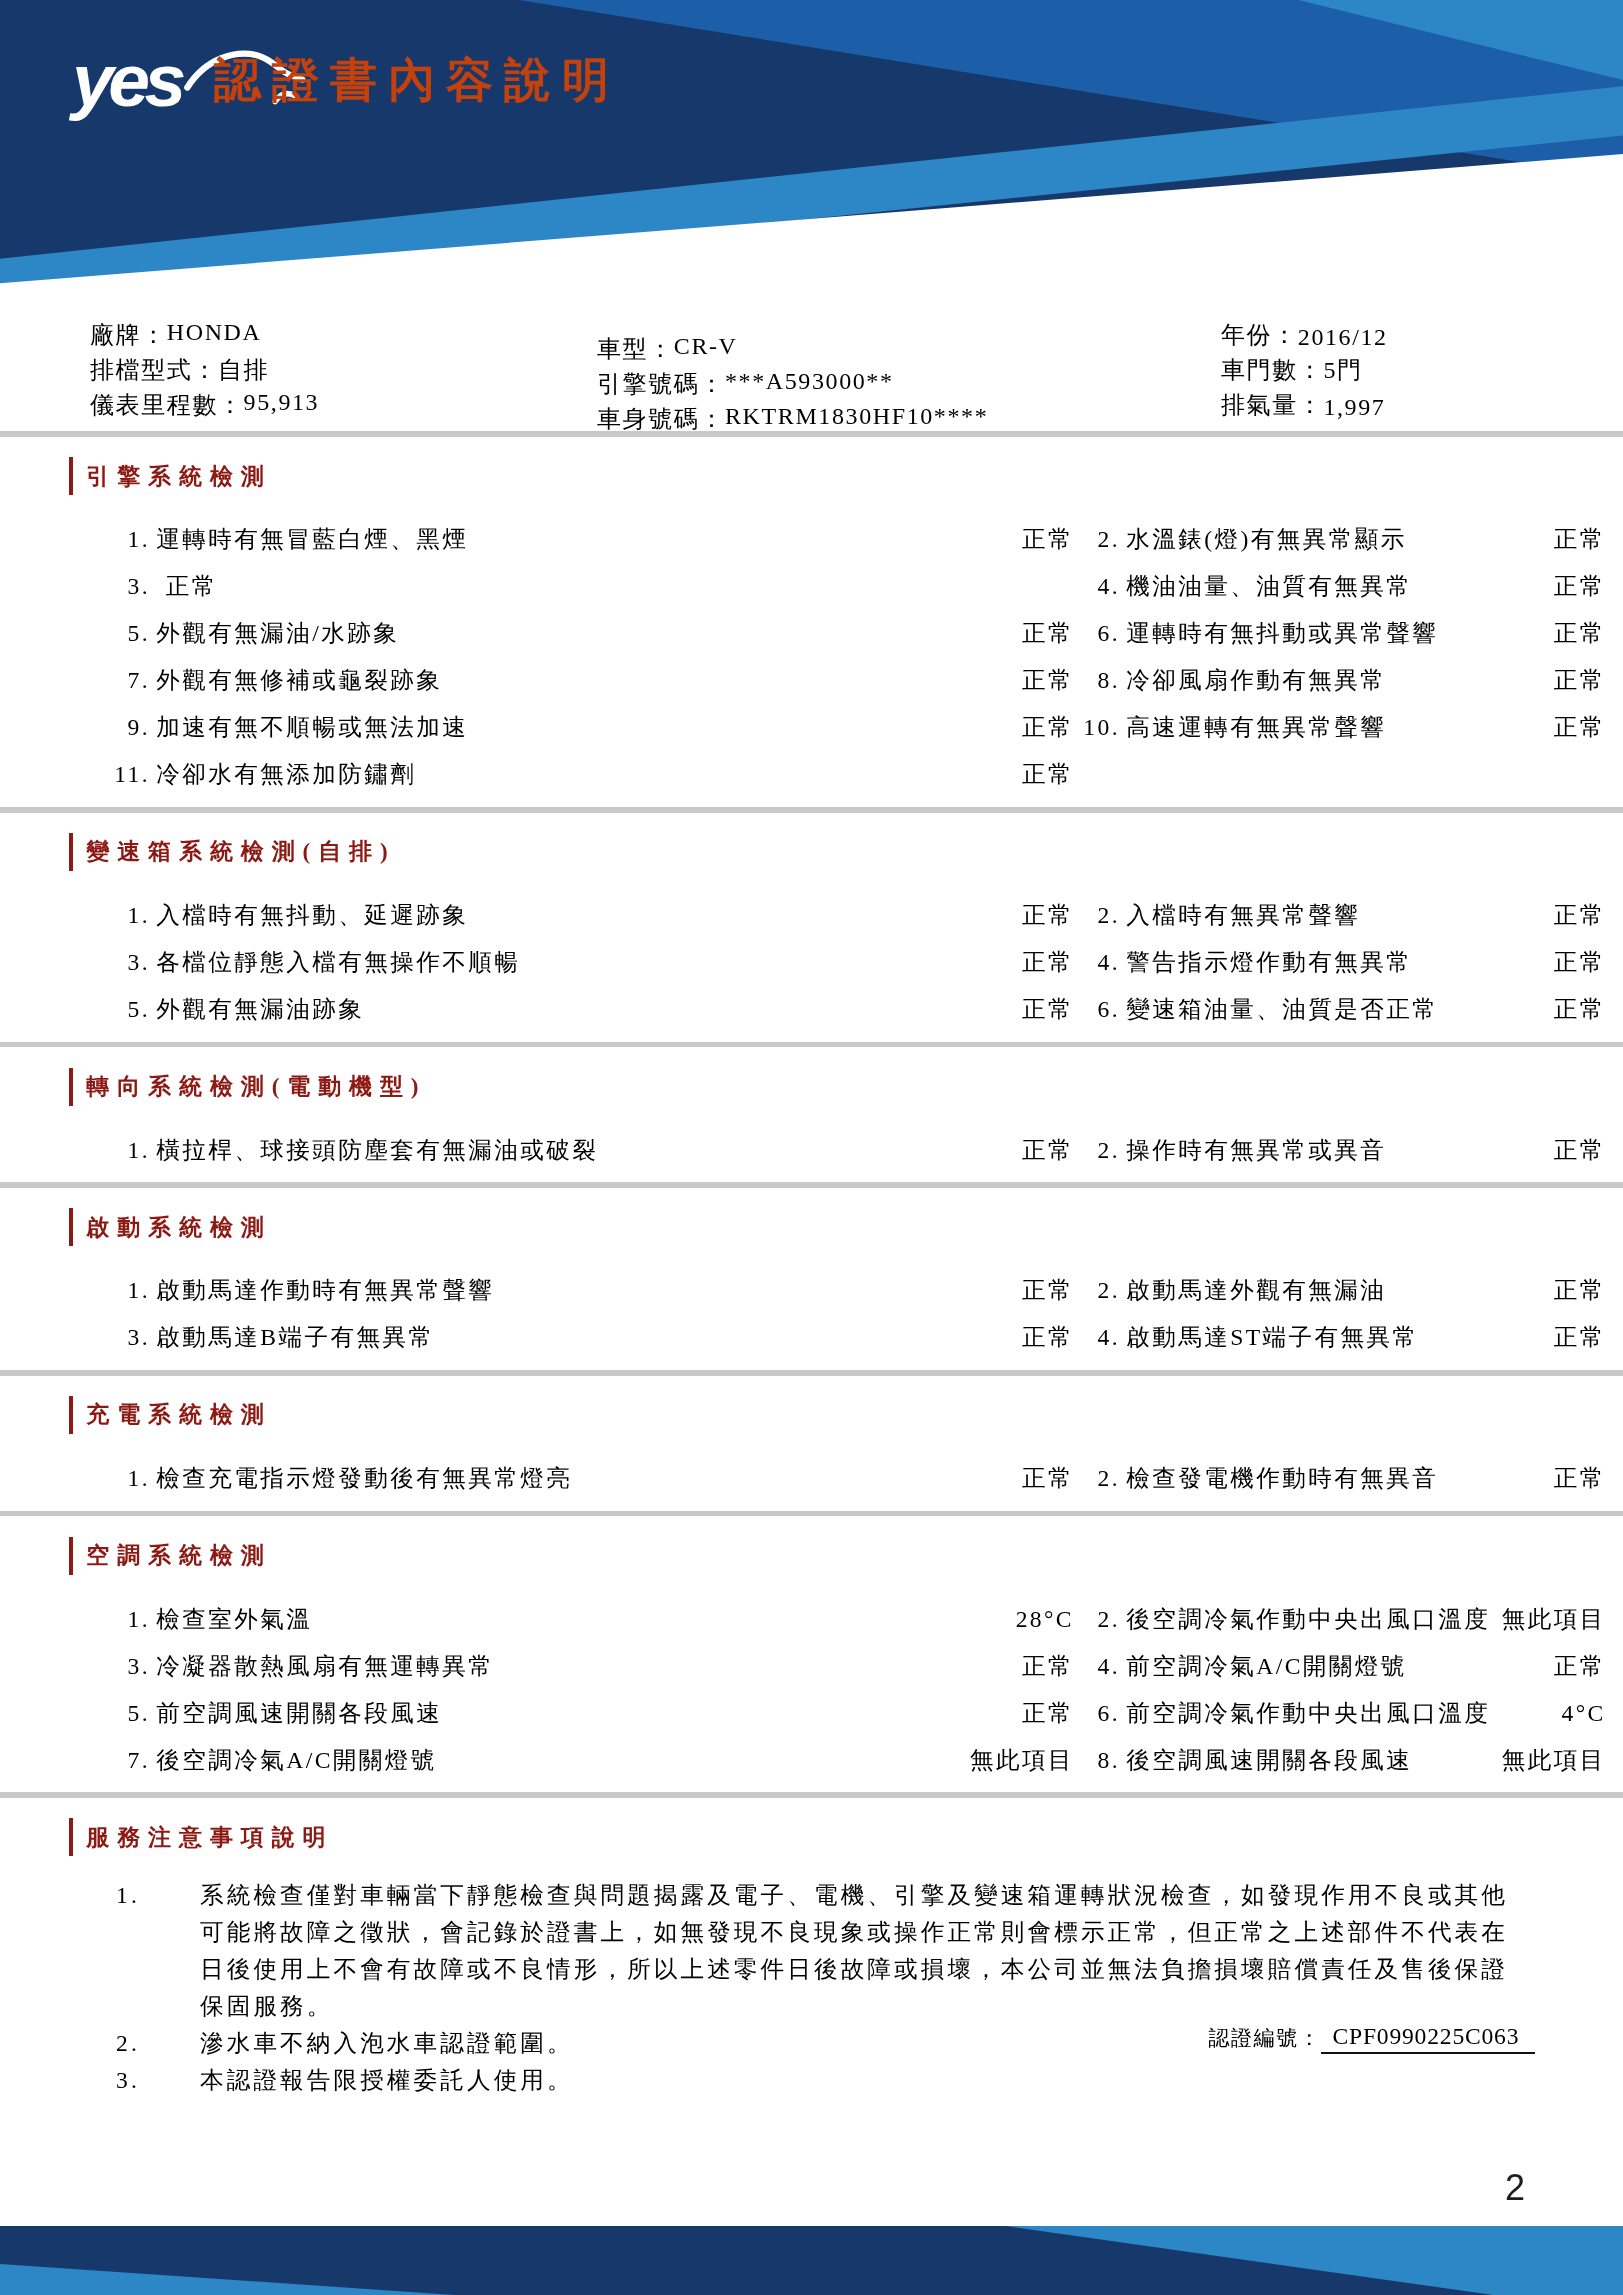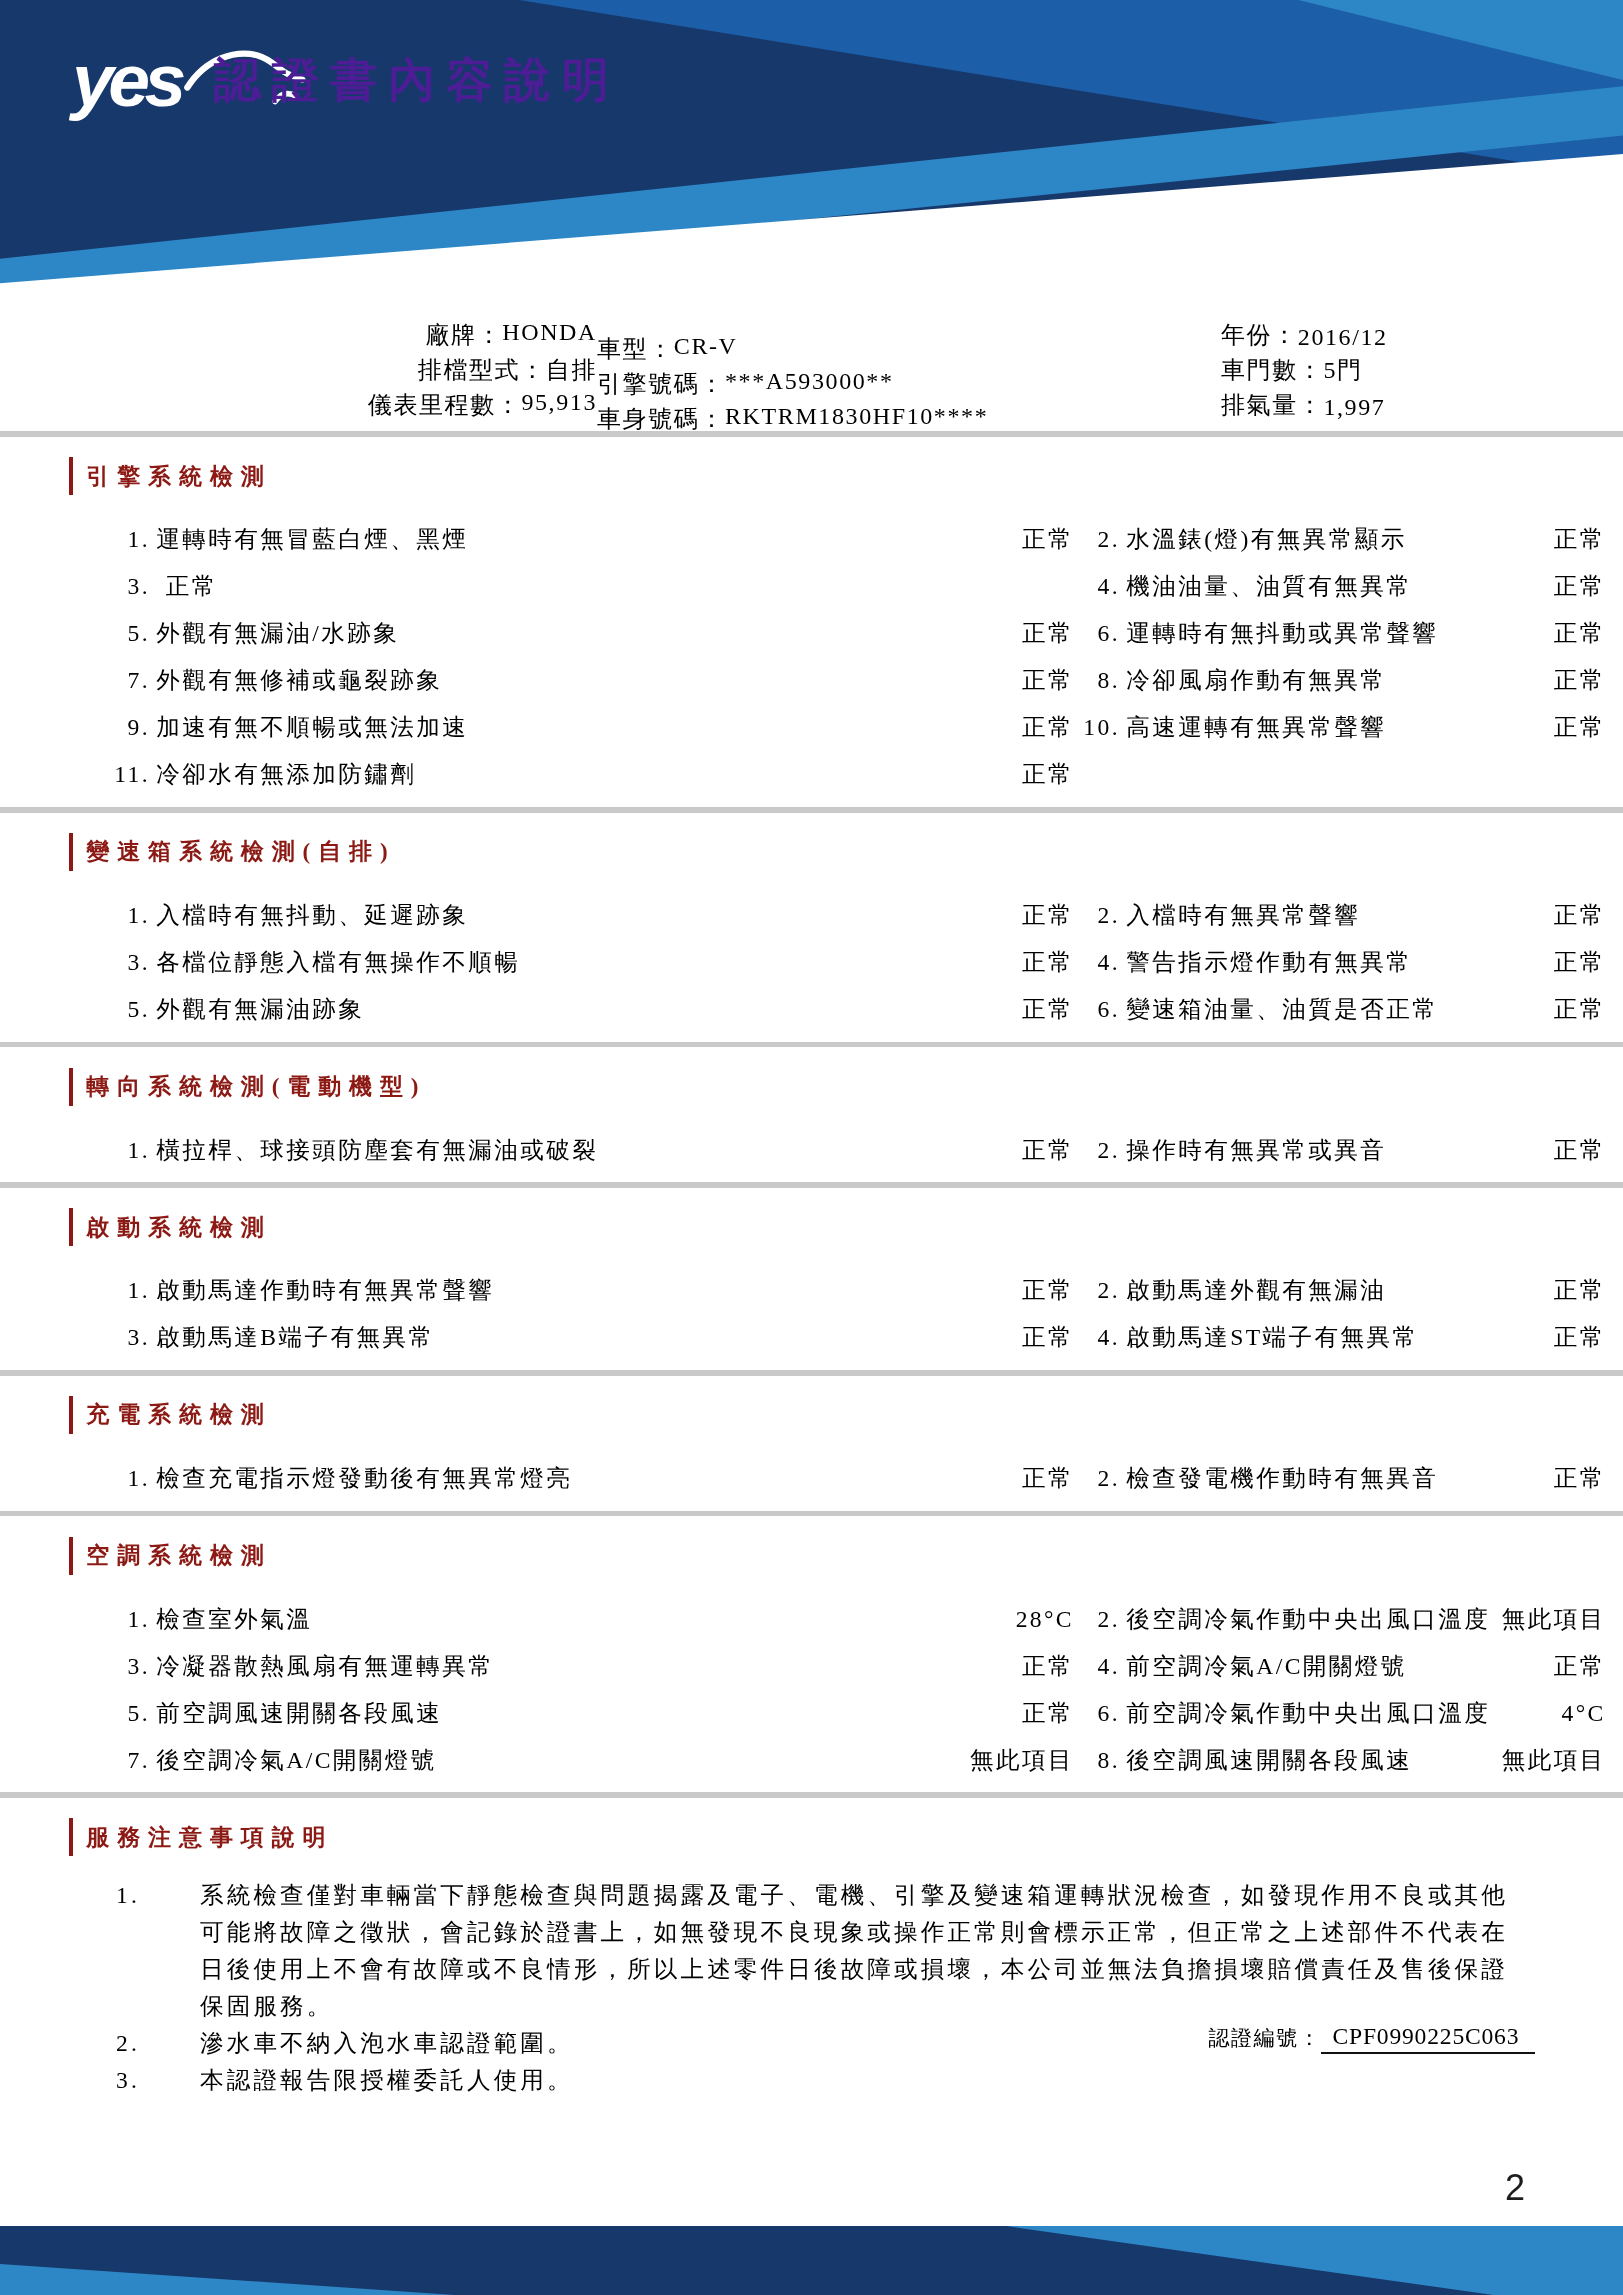--- a/index.html
+++ b/index.html
@@ -13,29 +13,29 @@
   .h-base{position:absolute;inset:0;background:#16386b;}
   .h-tri-right{position:absolute;inset:0;background:#1c5fa8;clip-path:polygon(32% 0,100% 0,100% 58%);}
   .h-tri-right2{position:absolute;inset:0;background:#2d87c6;clip-path:polygon(80% 0,100% 0,100% 26%);}
   .h-band{position:absolute;inset:0;background:#2d87c6;clip-path:polygon(0 84%,100% 28%,100% 44%,0 98%);}
   .h-white{position:absolute;inset:0;background:#ffffff;clip-path:polygon(0 92%,100% 50%,100% 100%,0 100%);}
   .logo{position:absolute;left:72px;top:39px;display:flex;align-items:flex-end;gap:3.1px;}
   .logo-text{font-family:"Liberation Sans",sans-serif;font-style:italic;font-weight:bold;
     font-size:75px;line-height:0.82;color:#fff;letter-spacing:-5.5px;}
   .logo-car{width:124px;height:72px;}
   .h-title{position:absolute;left:214px;top:49px;font-family:"Liberation Sans",sans-serif;
-    font-weight:bold;font-size:47px;color:#4c1d95;letter-spacing:11px;white-space:nowrap;}
+    font-weight:bold;font-size:47px;color:#c2410c;letter-spacing:11px;white-space:nowrap;}
 
   
   .content{position:absolute;top:317px;left:0;width:1623px;}
 
   .info{padding-left:90px;font-size:24px;letter-spacing:1.6px;}
   .info-row{display:flex;height:35px;align-items:center;}
   .ic{display:flex;white-space:nowrap;}
-  .ic.c1{width:507px;justify-content:flex-end;}
+  .ic.c1{width:507px;}
   .ic.c2{width:624px;margin-top:29px;}
   .ic.c3{flex:1;align-items:flex-end;}
 
   .divider{height:5.5px;background:#c9c9c9;margin-top:9.4px;}
 
   .sec-head{display:flex;align-items:center;padding-left:69px;gap:13.4px;margin-top:20.4px;margin-bottom:20.4px;}
   .bar{width:3.9px;height:38px;background:#8c1913;flex:0 0 3.9px;}
   .sec-title{font-size:23px;color:#8c1913;margin:0;font-weight:bold;letter-spacing:7.9px;white-space:nowrap;}
 
   .row{display:flex;height:47px;align-items:center;font-size:23.6px;letter-spacing:2.4px;}

